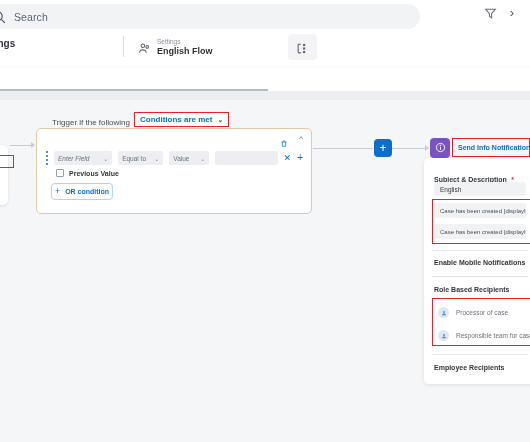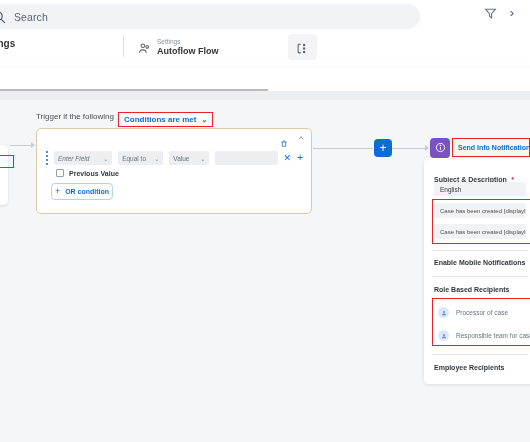--- a/index.html
+++ b/index.html
@@ -71,22 +71,22 @@
     background: #eceef1;
   }
 
   
   .canvas {
     position: absolute; left: 0; top: 100px; width: 530px; height: 342px;
     background: #f5f6f7;
   }
 
   .trigger-row {
-    position: absolute; left: 36px; top: 12px;
-    display: flex; align-items: flex-start; gap: 4px;
+    position: absolute; left: 52px; top: 12px;
+    display: flex; align-items: flex-end; gap: 4px;
   }
   .trigger-label { font-size: 8px; color: #4a5058; }
   .red-box { border: 1.6px solid #e8222a; }
   .cond-select {
     display: flex; align-items: center; gap: 5px;
     padding: 2px 5px; background: #ffffff;
   }
   .cond-select span { font-size: 8px; font-weight: bold; color: #0a6ed1; }
   .cond-select .cv { font-size: 7px; color: #0a6ed1; }
 
@@ -240,21 +240,21 @@
   <div class="ctx-item" style="left:130px; top:2px;">
     <span class="ctx-ico">
       <svg viewBox="0 0 24 24" fill="none" stroke="currentColor" stroke-width="2">
         <circle cx="9" cy="7" r="3.2"></circle>
         <path d="M3 20c0-3.4 2.7-5.5 6-5.5s6 2.1 6 5.5"></path>
         <circle cx="17" cy="9" r="2.4"></circle>
       </svg>
     </span>
     <span class="ctx-lines">
       <span class="ctx-sub">Settings</span>
-      <span class="ctx-main">Autoflow Flow</span>
+      <span class="ctx-main">English Flow</span>
     </span>
   </div>
 
   <div class="ctx-item active" style="left:288px; top:2px;">
     <span class="ctx-ico">
       <svg viewBox="0 0 24 24" fill="none" stroke="currentColor" stroke-width="2">
         <path d="M9 4H5a1 1 0 0 0-1 1v14a1 1 0 0 0 1 1h4"></path>
         <rect x="13" y="3.5" width="4" height="4" fill="currentColor" stroke="none"></rect>
         <rect x="13" y="10" width="4" height="4" fill="currentColor" stroke="none"></rect>
         <rect x="13" y="16.5" width="4" height="4" fill="currentColor" stroke="none"></rect>

